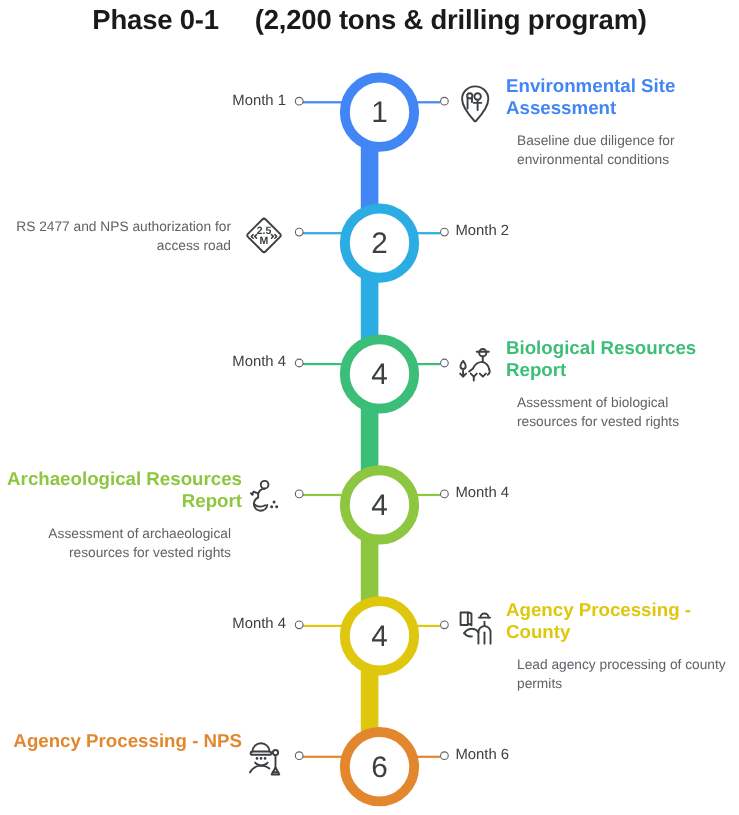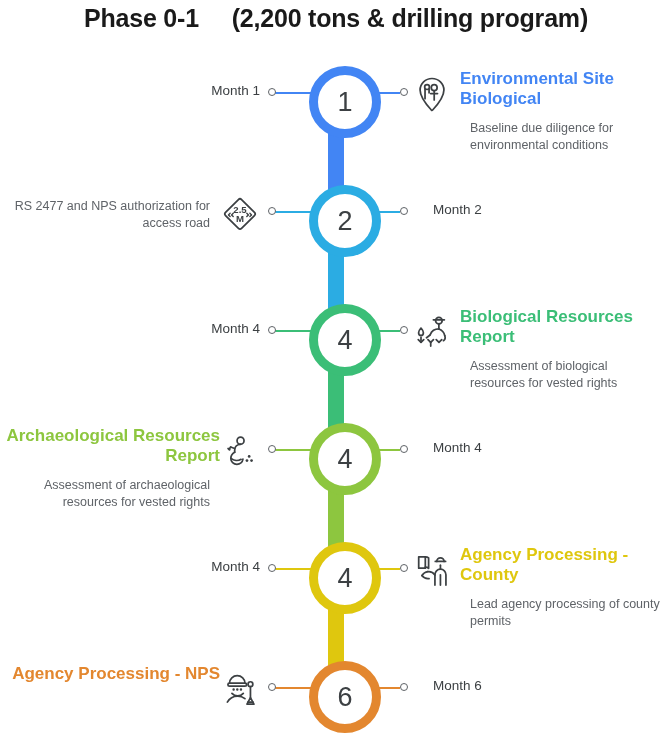--- a/index.html
+++ b/index.html
@@ -63,21 +63,21 @@
   }
   .dot.left{left:268px;}
   .dot.right{left:400px;}
 
   .month{
     position:absolute;top:28px;
     font-size:13.5px;color:#3c4043;
     white-space:nowrap;
   }
   .month.left{right:412px;text-align:right;}
-  .month.right{left:414px;text-align:left;margin-left:19px;}
+  .month.right{left:414px;text-align:left;}
 
   .icon{
     position:absolute;top:18px;
     width:44px;height:44px;
     z-index:2;
   }
   .icon svg{display:block;width:44px;height:44px;}
   .icon.left{left:218px;}
   .icon.right{left:410px;}
 
@@ -122,21 +122,21 @@
           <path d="M24 6c-7.2 0-13 5.6-13 12.6 0 8.6 11 20.4 12.3 21.8a.95.95 0 0 0 1.4 0C26 39 37 27.2 37 18.6 37 11.6 31.2 6 24 6z"></path>
           <circle cx="26.4" cy="16" r="3.2"></circle>
           <path d="M26.4 19.8v9.6"></path>
           <path d="M22.6 22.4h7.4"></path>
           <circle cx="18.6" cy="15.4" r="2.6"></circle>
           <path d="M16.4 17.6v10.4"></path>
           <path d="M20.8 17.6v4"></path>
         </svg>
       </div>
       <div class="content right">
-        <div class="heading" style="color: rgb(66, 133, 244);">Environmental Site Biological</div>
+        <div class="heading" style="color: rgb(66, 133, 244);">Environmental Site Assessment</div>
         <div class="desc">Baseline due diligence for environmental conditions</div>
       </div>
     </div>
     <div class="step" style="top: 119px;">
       <div class="conn right" style="background: rgb(43, 172, 227);"></div>
       <div class="dot right"></div>
       <div class="conn left" style="background: rgb(43, 172, 227);"></div>
       <div class="dot left"></div>
       <div class="ring" style="border-color: rgb(43, 172, 227);">
         <span class="num">2</span>

